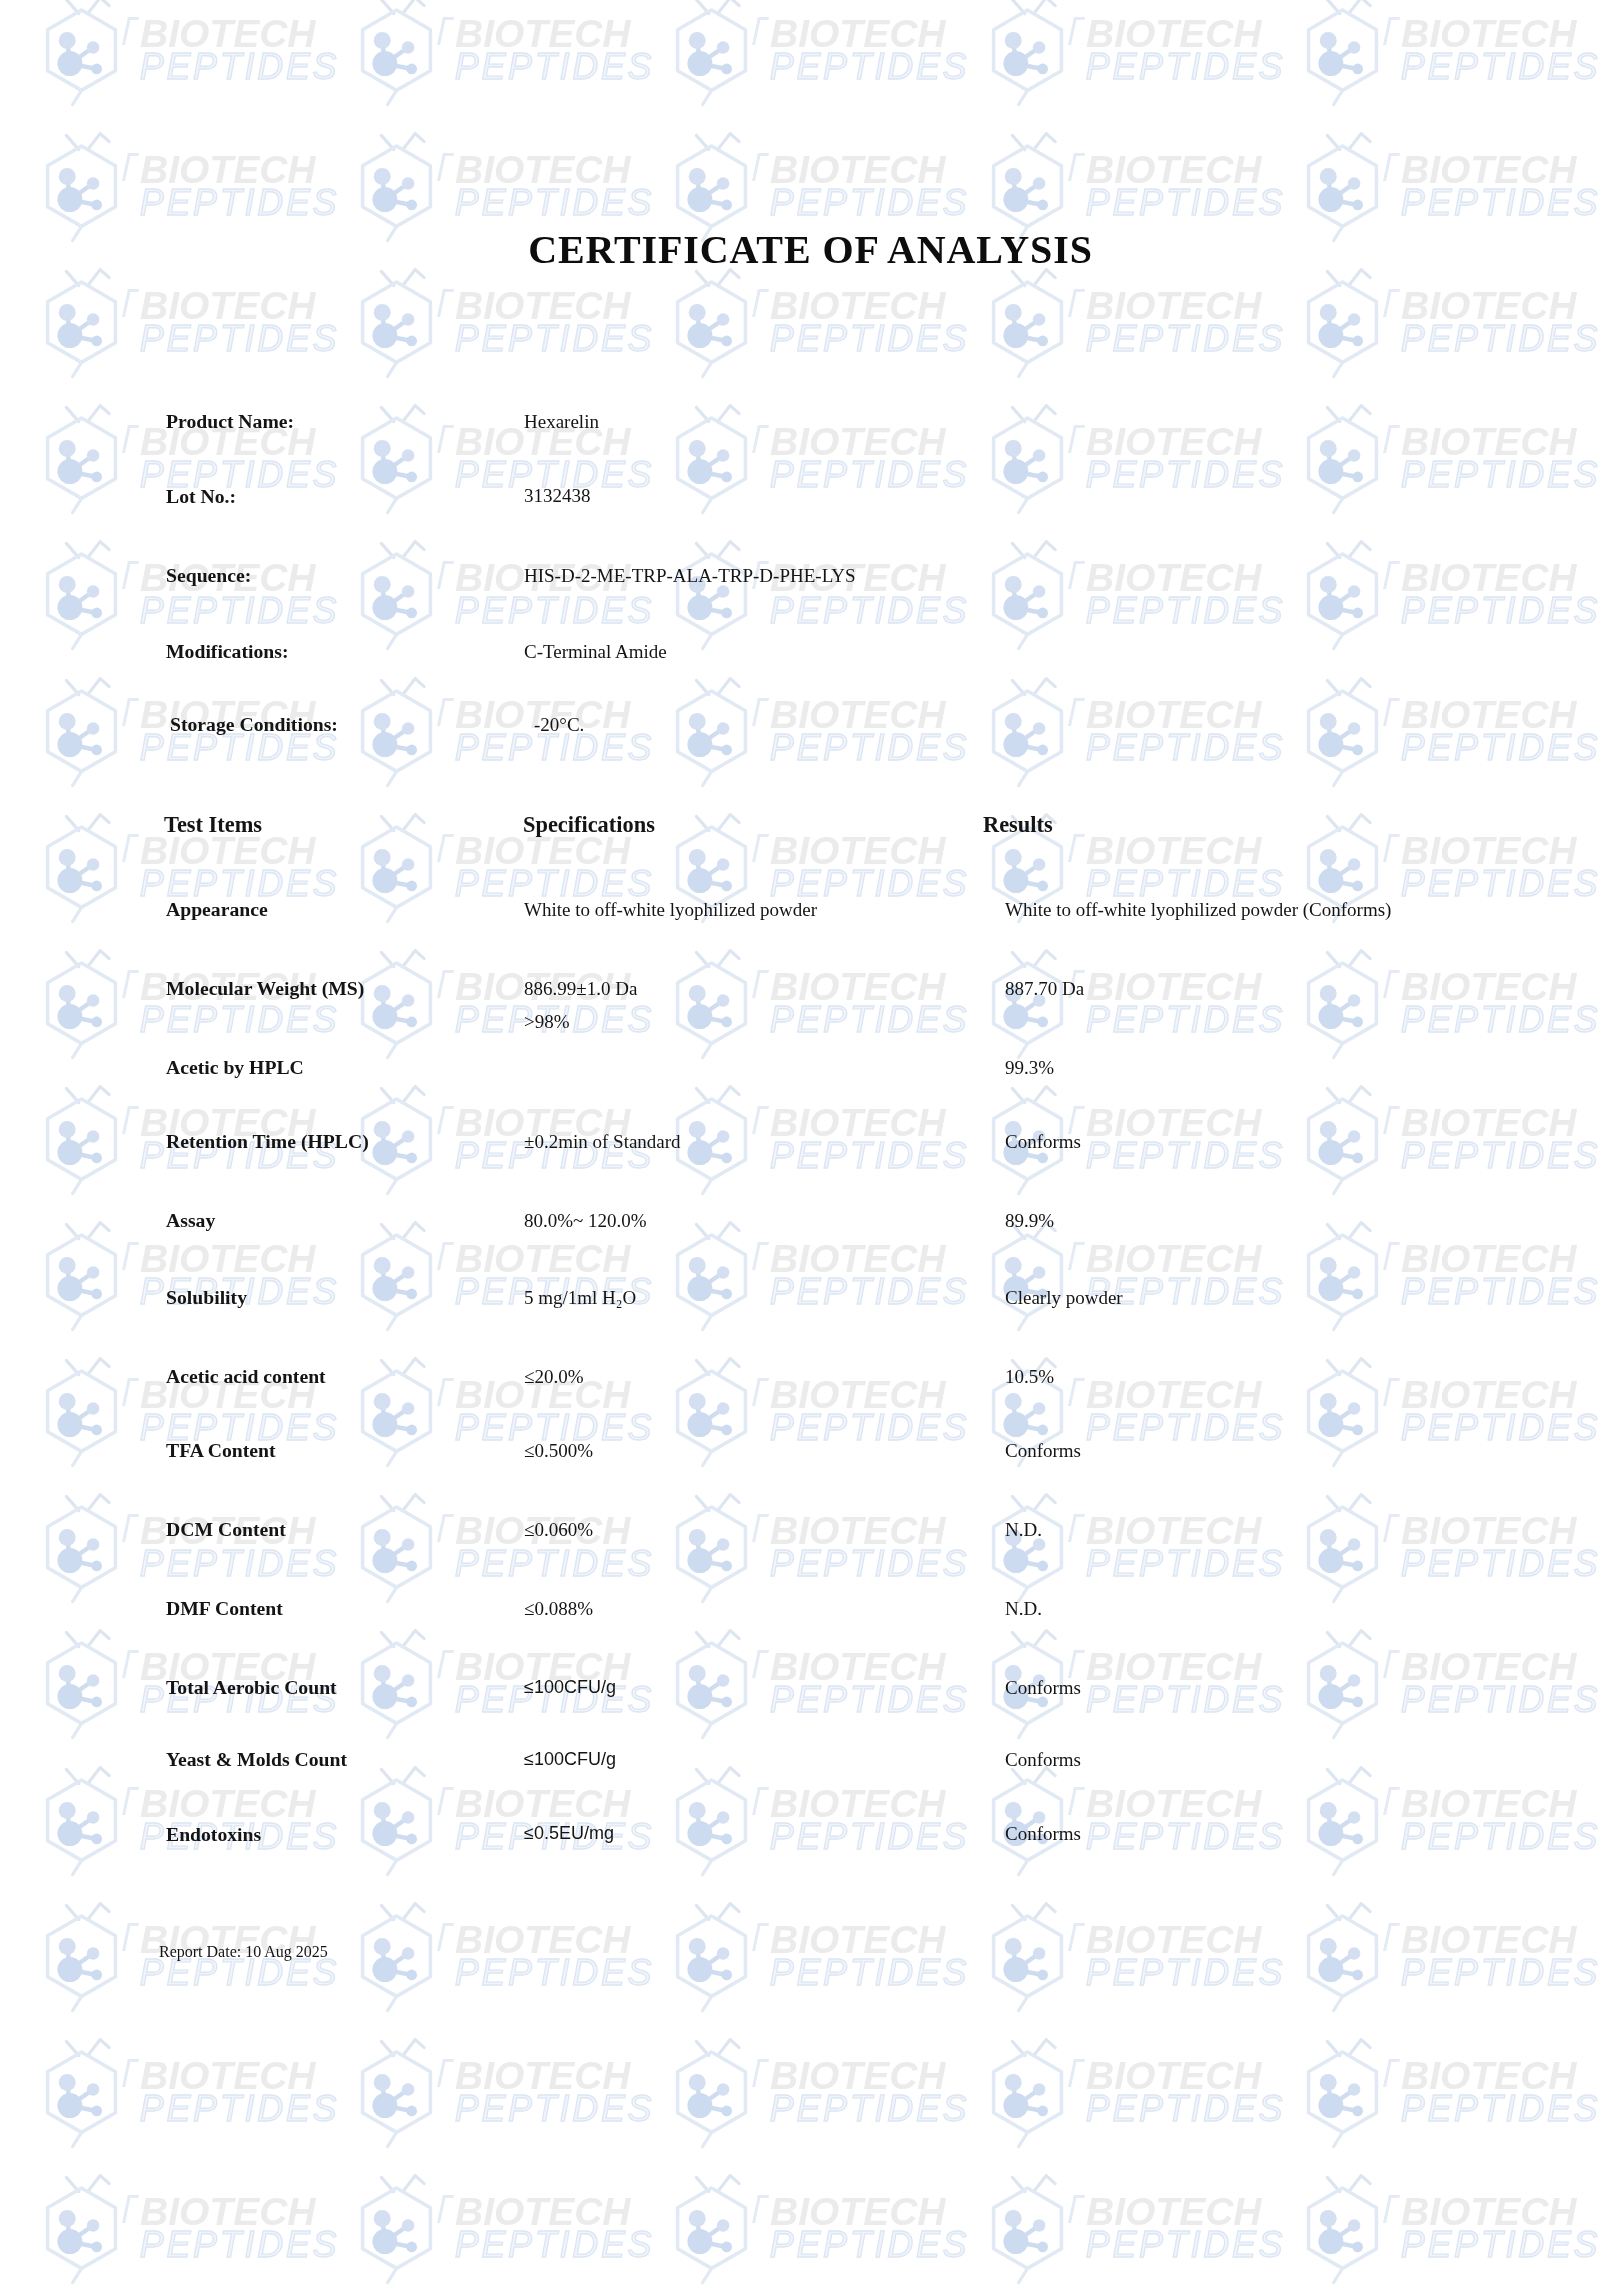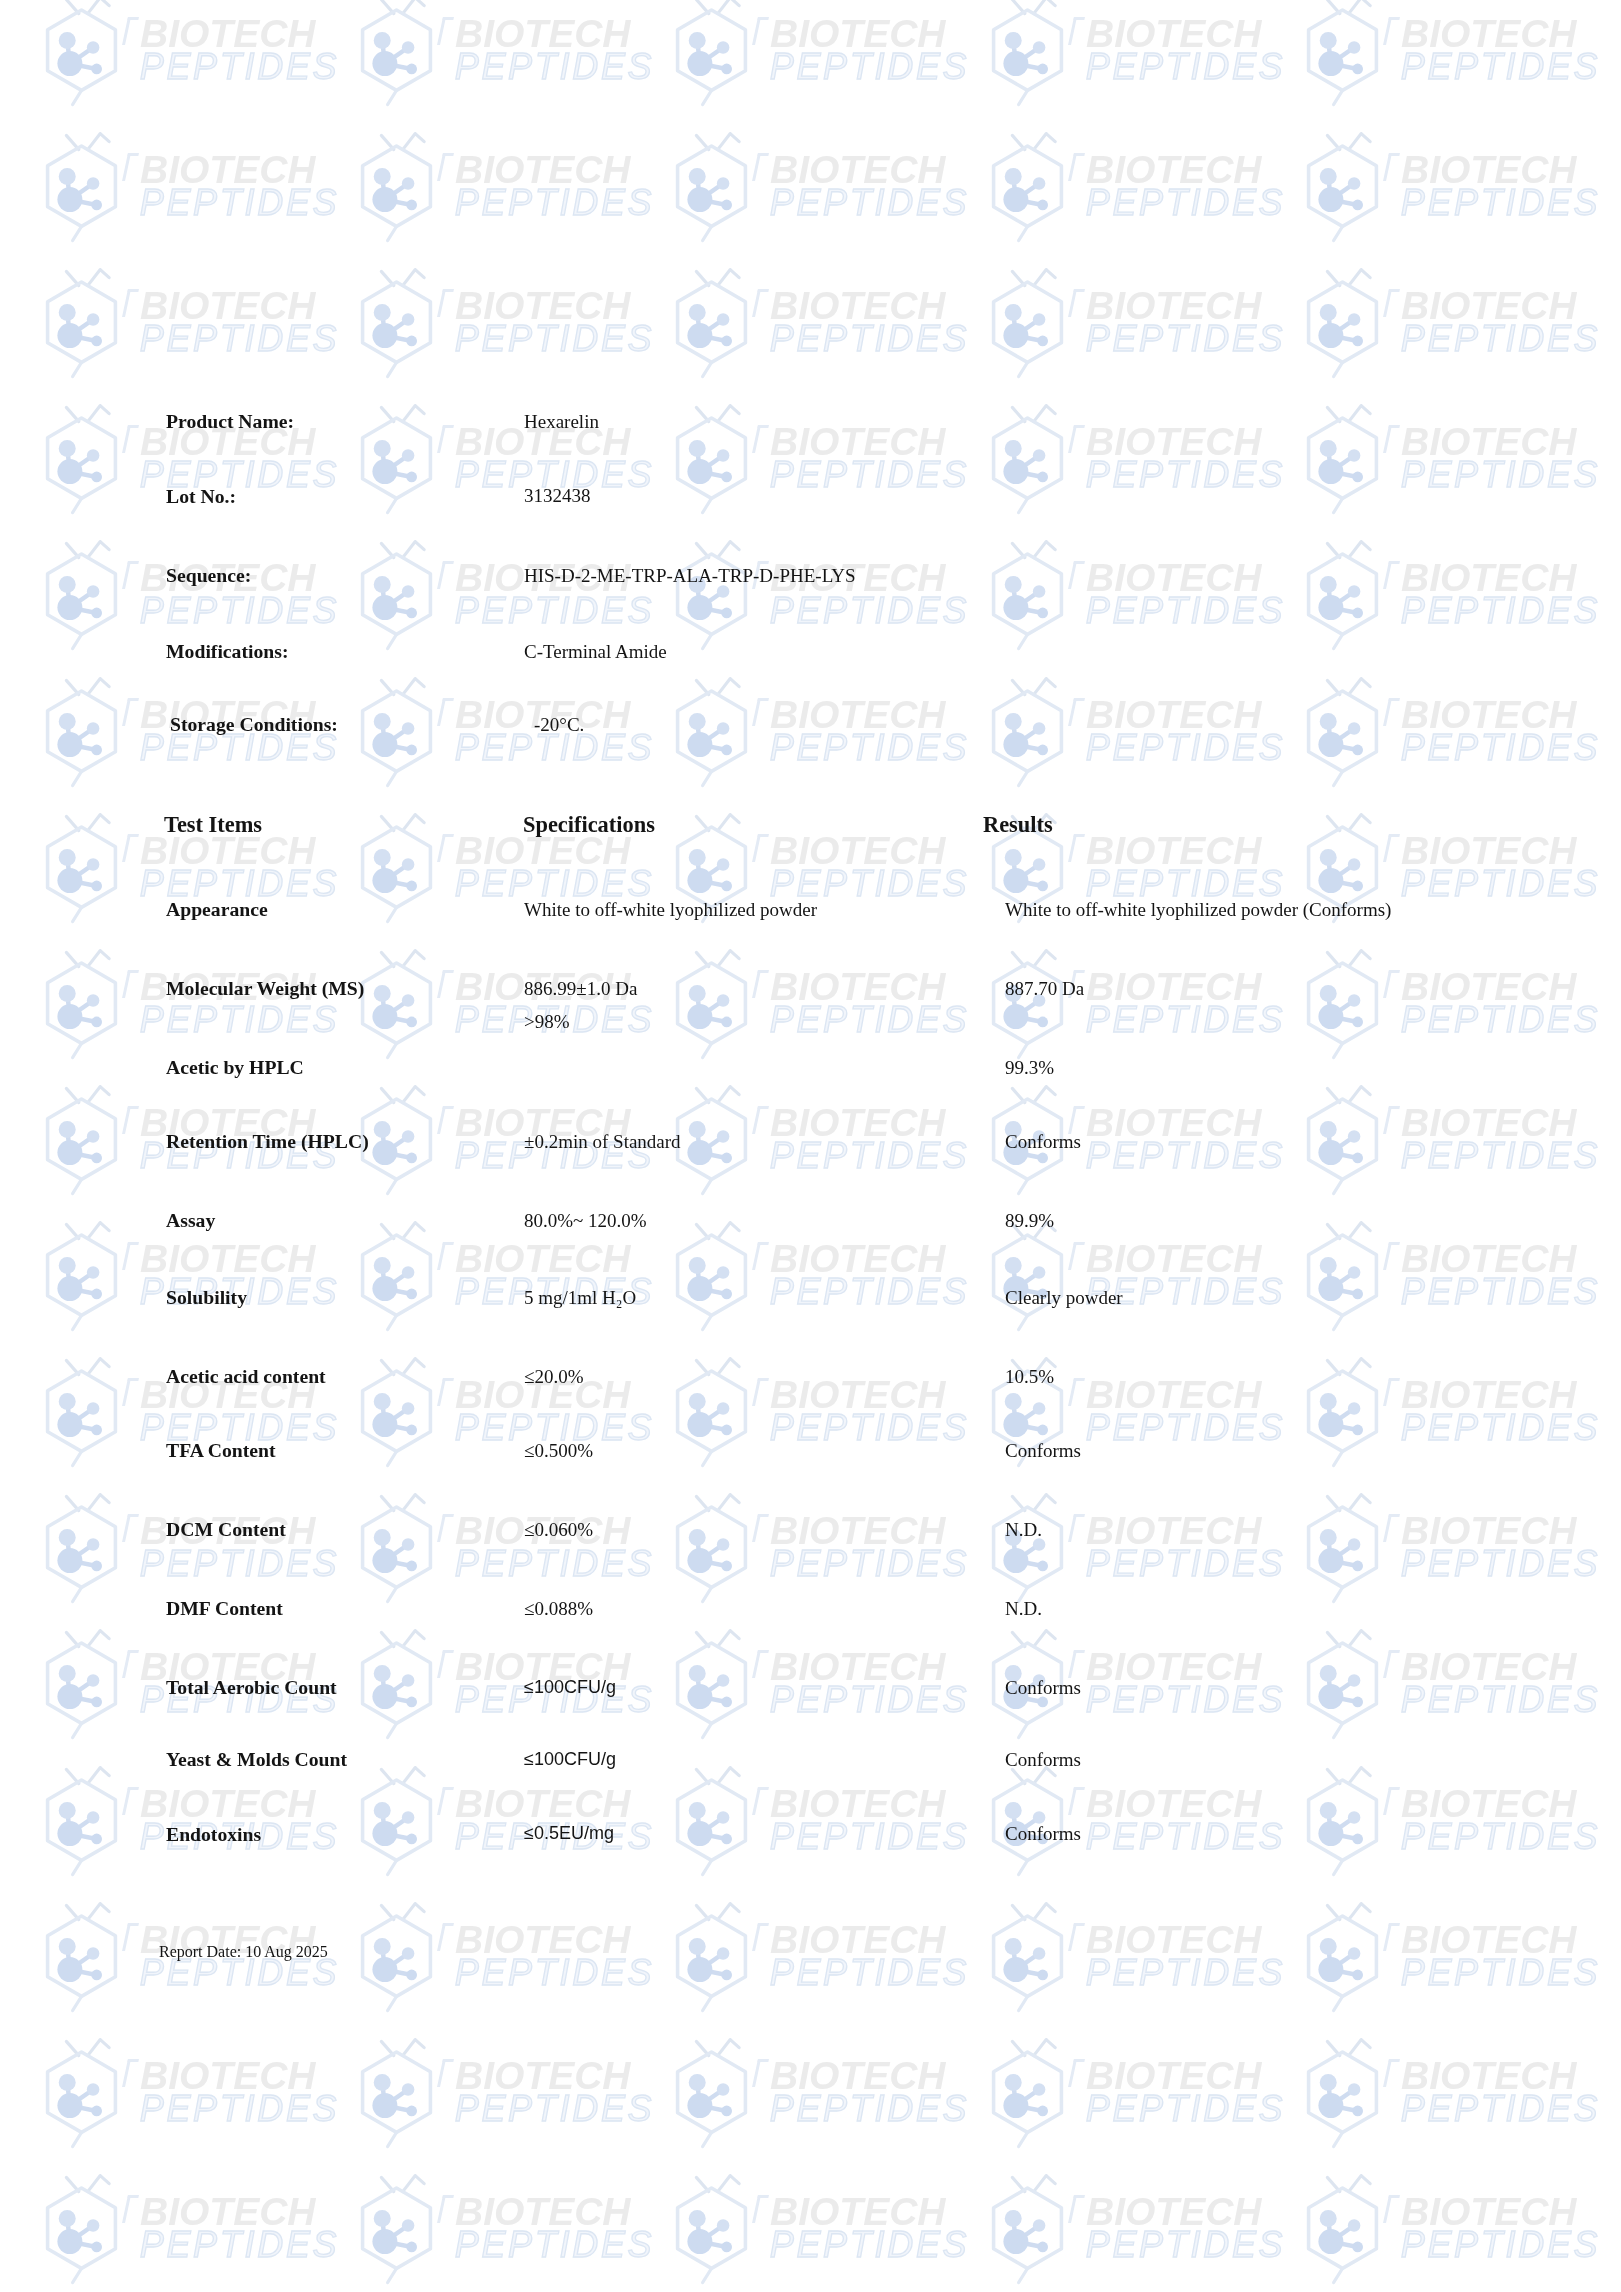--- a/index.html
+++ b/index.html
@@ -1894,20 +1894,21 @@
         <circle cx="27" cy="52" r="9.5" fill="#d4e0f2"></circle>
         <circle cx="56" cy="60" r="7" fill="#d4e0f2"></circle>
         <circle cx="60" cy="84" r="6" fill="#cddbf0"></circle>
       </svg>
 
     </div>
     </div>
 
   <div class="content">
 
+    <div class="doc-title abs" style="position:absolute;">CERTIFICATE OF ANALYSIS</div>
 
     <div class="abs flabel" style="top:410px">Product Name:</div>
     <div class="abs fvalue" style="top:411px">Hexarelin</div>
 
     <div class="abs flabel" style="top:485px">Lot No.:</div>
     <div class="abs fvalue" style="top:485px">3132438</div>
 
     <div class="abs flabel" style="top:564px">Sequence:</div>
     <div class="abs fvalue" style="top:565px">HIS-D-2-ME-TRP-ALA-TRP-D-PHE-LYS</div>
 

